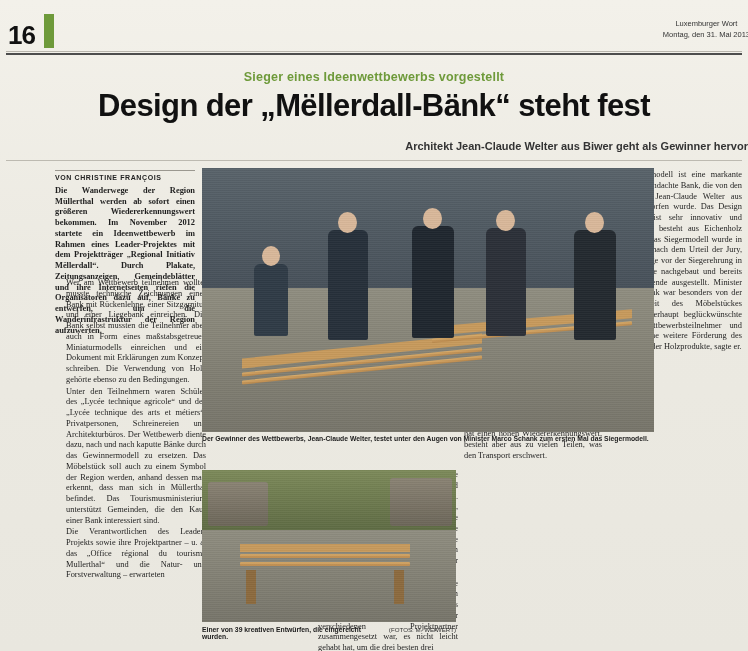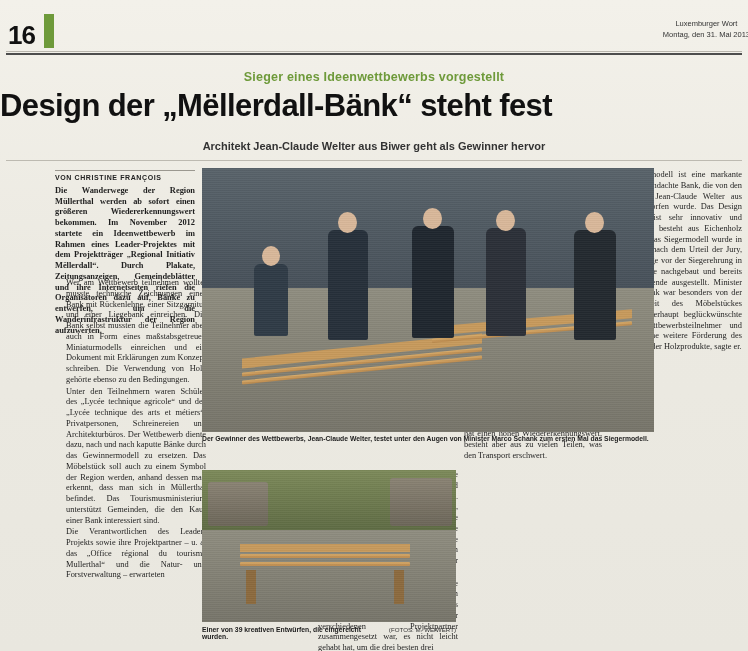--- a/index.html
+++ b/index.html
@@ -46,26 +46,26 @@
     position:absolute;left:6px;top:53px;width:736px;height:2px;background:#4d4d4d;
   }
 
   
   .kicker{
     position:absolute;left:0;top:70px;width:748px;text-align:center;
     font-family:"Liberation Sans", sans-serif;
     font-weight:bold;font-size:12.5px;color:#6e9a3a;letter-spacing:.2px;
   }
   .headline{
-    position:absolute;left:0;top:88px;width:748px;text-align:left;
+    position:absolute;left:0;top:88px;width:748px;text-align:center;
     font-family:"Liberation Sans", sans-serif;
     font-weight:bold;font-size:31px;color:#111;letter-spacing:-.6px;
   }
   .subhead{
-    position:absolute;left:0;top:140px;width:748px;text-align:center;
+    position:absolute;left:0;top:140px;width:748px;text-align:right;
     font-family:"Liberation Sans", sans-serif;
     font-weight:bold;font-size:11px;color:#333;
   }
   .rule-head{
     position:absolute;left:6px;top:160px;width:736px;height:1px;background:#bdbab1;
   }
 
   
   .col{
     position:absolute;top:170px;

